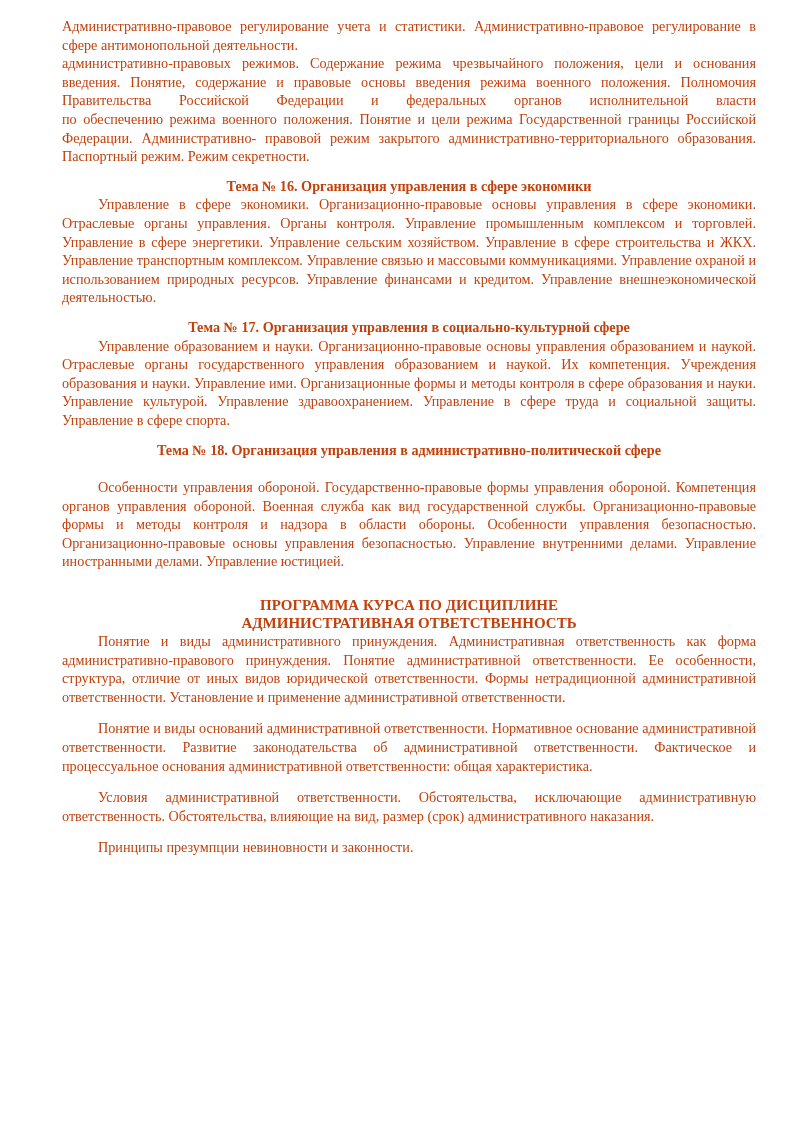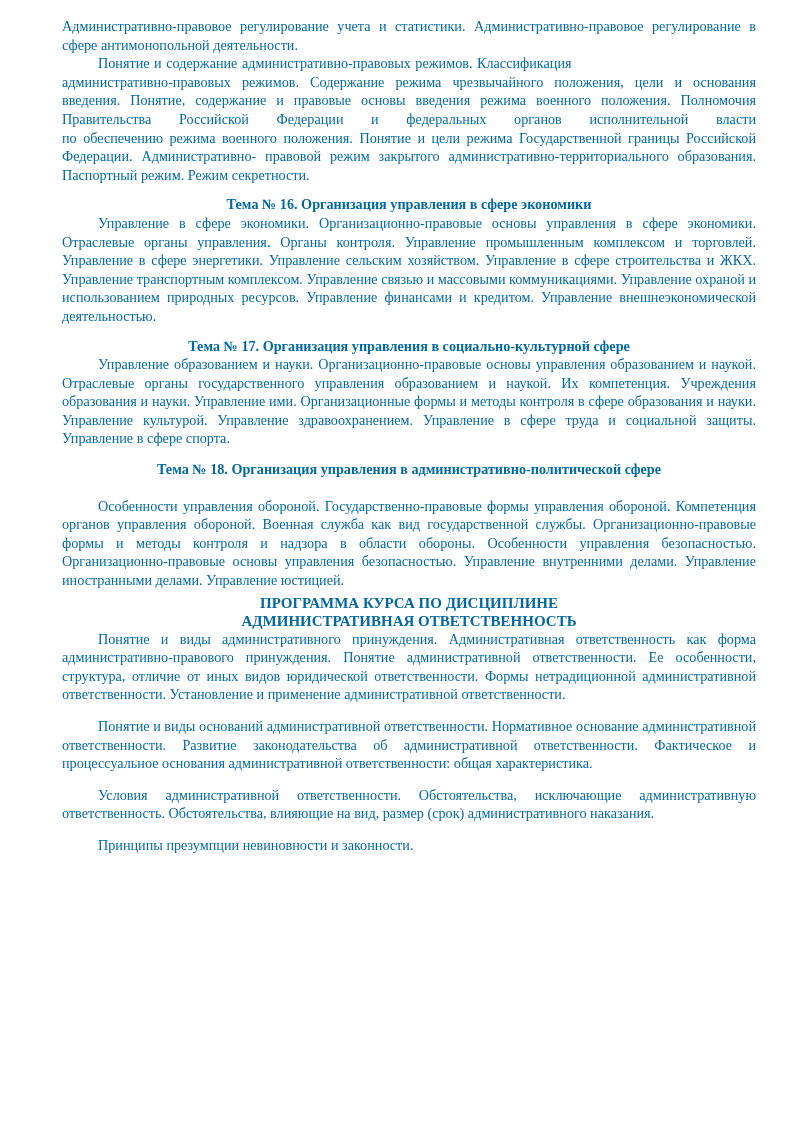--- a/index.html
+++ b/index.html
@@ -1,42 +1,41 @@
 <!DOCTYPE html>
 <html><head>
 <meta charset="utf-8">
 <style>
   html, body { margin: 0; padding: 0; background: #ffffff; }
   body { width: 793px; height: 1123px; position: relative; overflow: hidden; }
   .page {
     position: absolute; left: 62px; top: 17px; width: 694px;
     font-family: "Liberation Serif", serif;
-    font-size: 14.2px; line-height: 18.6px; color: #0369a1;
+    font-size: 14.2px; line-height: 18.6px; color: #c2410c;
   }
   .p { text-align: justify; margin: 0; }
   .p.indent { text-indent: 36px; }
   .heading {
     font-weight: bold; text-align: center; margin: 0;
   }
   .h15 { margin-top: 10px; }
   .h16 { margin-top: 11px; }
   .h17 { margin-top: 11px; }
   .h18 { margin-top: 12px; margin-bottom: 18px; }
-  .prog { margin-top: 4px; font-size: 15px; line-height: 18px; }
+  .prog { margin-top: 25px; font-size: 15px; line-height: 18px; }
   .t1 { margin-top: 18px; }
   .gap { margin-top: 13px; }
 </style>
 </head>
 <body>
 
 <div class="page">
 
   <p class="p">Административно-правовое регулирование учета и статистики. Административно-правовое регулирование в сфере антимонопольной деятельности.</p>
 
-  <p class="p indent" style="text-align:left; word-spacing:1px;">Понятие и содержание административно-правовых режимов. Классификация</p>
   <p class="p" style="text-align-last:justify;">административно-правовых режимов. Содержание режима чрезвычайного положения, цели и основания введения. Понятие, содержание и правовые основы введения режима военного положения. Полномочия Правительства Российской Федерации и федеральных органов исполнительной власти</p>
   <p class="p">по обеспечению режима военного положения. Понятие и цели режима Государственной границы Российской Федерации. Административно- правовой режим закрытого административно-территориального образования. Паспортный режим. Режим секретности.</p>
 
   <p class="heading h16">Тема № 16. Организация управления в сфере экономики</p>
   <p class="p indent">Управление в сфере экономики. Организационно-правовые основы управления в сфере экономики. Отраслевые органы управления. Органы контроля. Управление промышленным комплексом и торговлей. Управление в сфере энергетики. Управление сельским хозяйством. Управление в сфере строительства и ЖКХ. Управление транспортным комплексом. Управление связью и массовыми коммуникациями. Управление охраной и использованием природных ресурсов. Управление финансами и кредитом. Управление внешнеэкономической деятельностью.</p>
 
   <p class="heading h17">Тема № 17. Организация управления в социально-культурной сфере</p>
   <p class="p indent">Управление образованием и науки. Организационно-правовые основы управления образованием и наукой. Отраслевые органы государственного управления образованием и наукой. Их компетенция. Учреждения образования и науки. Управление ими. Организационные формы и методы контроля в сфере образования и науки. Управление культурой. Управление здравоохранением. Управление в сфере труда и социальной защиты. Управление в сфере спорта.</p>
 
   <p class="heading h18">Тема № 18. Организация управления в административно-политической сфере</p>

